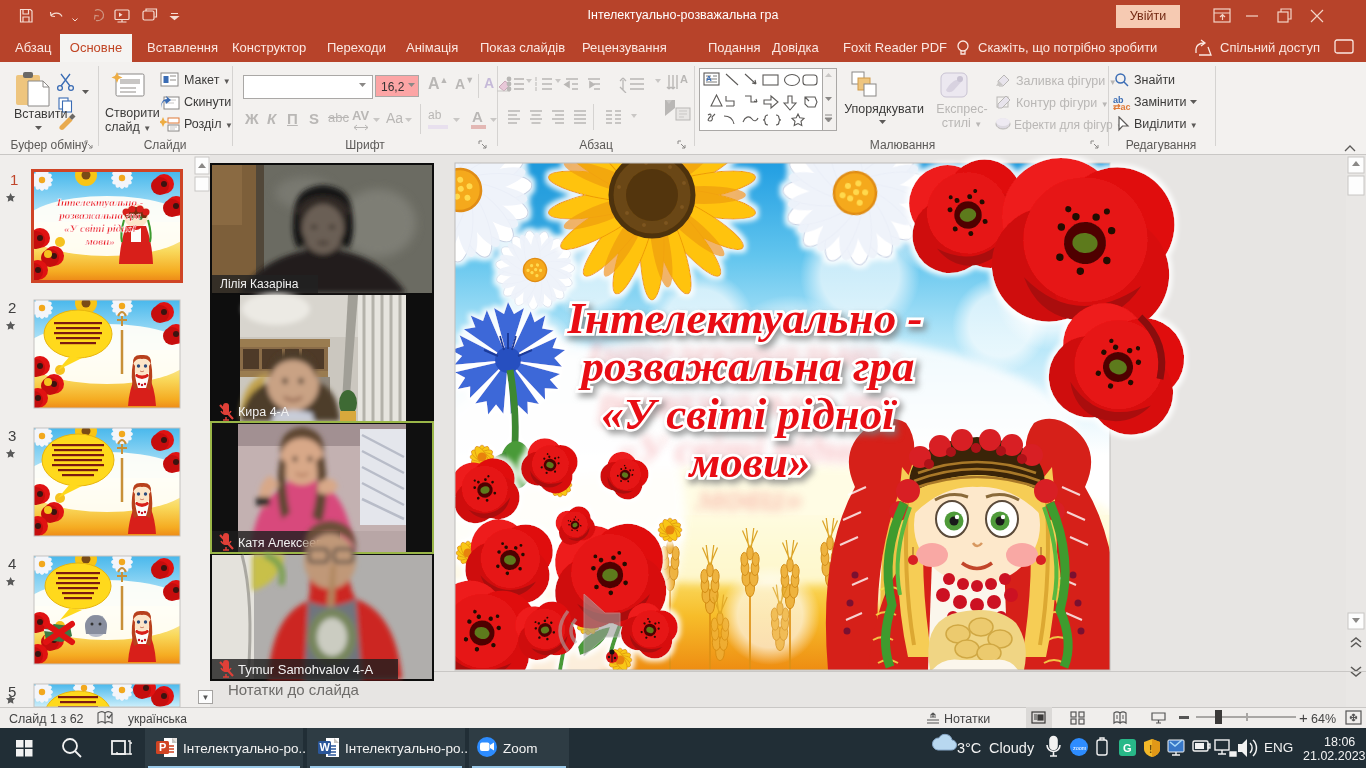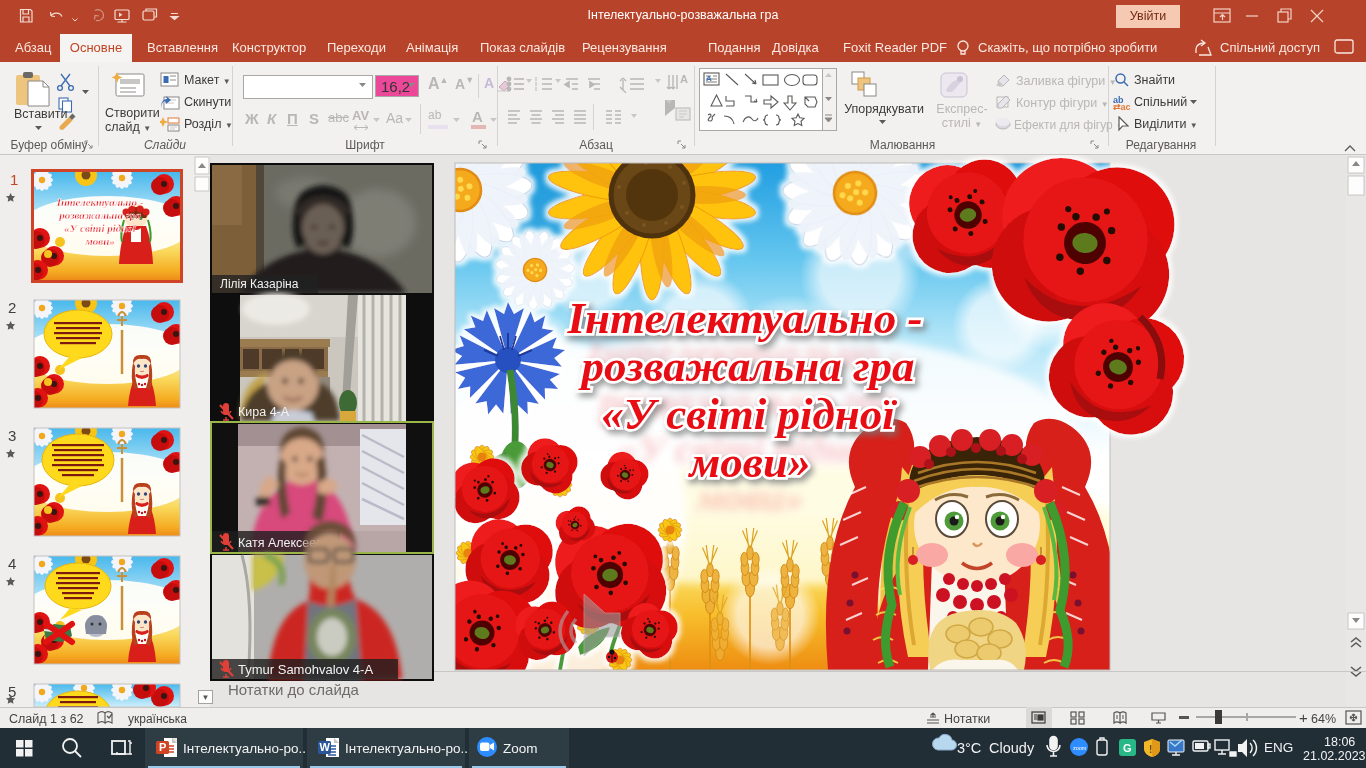--- a/index.html
+++ b/index.html
@@ -112,21 +112,21 @@
 <div id="ribbon-items" class="abs" style="left:0;top:62px;width:1366px;height:93px;">
 
  <div class="rsep" style="left:98px;"></div>
  <div class="rsep" style="left:232px;"></div>
  <div class="rsep" style="left:497px;"></div>
  <div class="rsep" style="left:694px;"></div>
  <div class="rsep" style="left:1108px;"></div>
  <div class="rsep" style="left:1215px;"></div>
 
  <div class="rlabel" style="left:6px;width:86px;">Буфер обміну</div>
- <div class="rlabel" style="left:100px;width:130px;font-style:italic;">Слайди</div>
+ <div class="rlabel" style="left:100px;width:130px;">Слайди</div>
  <div class="rlabel" style="left:240px;width:250px;">Шрифт</div>
  <div class="rlabel" style="left:500px;width:192px;">Абзац</div>
  <div class="rlabel" style="left:700px;width:405px;">Малювання</div>
  <div class="rlabel" style="left:1110px;width:102px;">Редагування</div>
 
  <svg class="abs" style="left:84px;top:78px;" width="10" height="10">
       <g stroke="#8a8886" fill="none" stroke-width="1">
         <path d="M1 1v3 M1 1h3 M4 4l4 4 M8 8v-3 M8 8h-3"></path>
       </g>
     </svg>
@@ -207,21 +207,21 @@
         <path d="M10 11h7M10 13h5" stroke="#c8c6c4"></path>
       </svg>
   <div class="rtext abs" style="left:82px;top:47px;">Розділ <span style="font-size:8px;color:#5c5a58;">▼</span></div>
  </div>
 
  <div class="abs" style="left:240px;top:8px;width:250px;height:70px;">
   <div class="abs" style="left:3px;top:5px;width:128px;height:22px;background:#fff;border:1px solid #aaa8a6;"></div>
   <svg class="abs" style="left:119px;top:13px;" width="8" height="6">
         <path d="M0 0h7l-3.5 4z" fill="#8a8886"></path>
       </svg>
-  <div class="abs" style="left:135px;top:5px;width:44px;height:22px;background:#ec4899;border:1px solid #aaa8a6;font-size:15px;color:#333;line-height:22px;padding-left:5px;box-sizing:border-box;">16,2</div>
+  <div class="abs" style="left:135px;top:5px;width:44px;height:22px;background:#fca5a5;border:1px solid #aaa8a6;font-size:12px;color:#333;line-height:22px;padding-left:5px;box-sizing:border-box;">16,2</div>
   <svg class="abs" style="left:168px;top:13px;" width="8" height="6">
         <path d="M0 0h7l-3.5 4z" fill="#8a8886"></path>
       </svg>
   <div class="abs dis" style="left:188px;top:5px;font-size:16px;font-weight:bold;">A<span style="font-size:9px;vertical-align:6px;">▲</span></div>
   <div class="abs dis" style="left:215px;top:5px;font-size:14px;font-weight:bold;">A<span style="font-size:9px;vertical-align:6px;">▼</span></div>
   <div class="abs" style="left:238px;top:4px;width:1px;height:24px;background:#d5d3d1;"></div>
   <div class="abs" style="left:244px;top:5px;font-size:14px;font-weight:bold;color:#c5b9d8;">A</div>
   <svg class="abs" style="left:256px;top:8px;" width="16" height="14">
         <path d="M3 9l6-6 5 4-6 6z" fill="#e8c8d8" stroke="#c9a8b8"></path>
         <path d="M1 13h13" stroke="#c9c7c5"></path>
@@ -389,21 +389,21 @@
         <g stroke="#3a6cb4" fill="none" stroke-width="1.5">
           <circle cx="6.5" cy="6.5" r="4.5"></circle>
           <path d="M10 10l4 4"></path>
         </g>
       </svg>
   <div class="rtext abs" style="left:22px;top:3px;">Знайти</div>
   <svg class="abs" style="left:1px;top:24px;" width="18" height="16">
         <text x="0" y="9" font-size="9" fill="#3a6cb4" font-weight="bold">ab</text>
         <text x="0" y="16" font-size="9" fill="#e07b39" font-weight="bold">⇄ac</text>
       </svg>
-  <div class="rtext abs" style="left:22px;top:25px;">Спільний</div>
+  <div class="rtext abs" style="left:22px;top:25px;">Замінити</div>
   <svg class="abs" style="left:78px;top:30px;" width="8" height="5">
         <path d="M0 0h7l-3.5 4z" fill="#5c5a58"></path>
       </svg>
   <svg class="abs" style="left:3px;top:46px;" width="16" height="16">
         <path d="M4 1l9 9h-5.5L4 14z" fill="#fff" stroke="#5c5a58" stroke-width="1.2"></path>
       </svg>
   <div class="rtext abs" style="left:22px;top:47px;">Виділити <span style="font-size:8px;color:#5c5a58;">▼</span></div>
  </div>
 </div>
 

